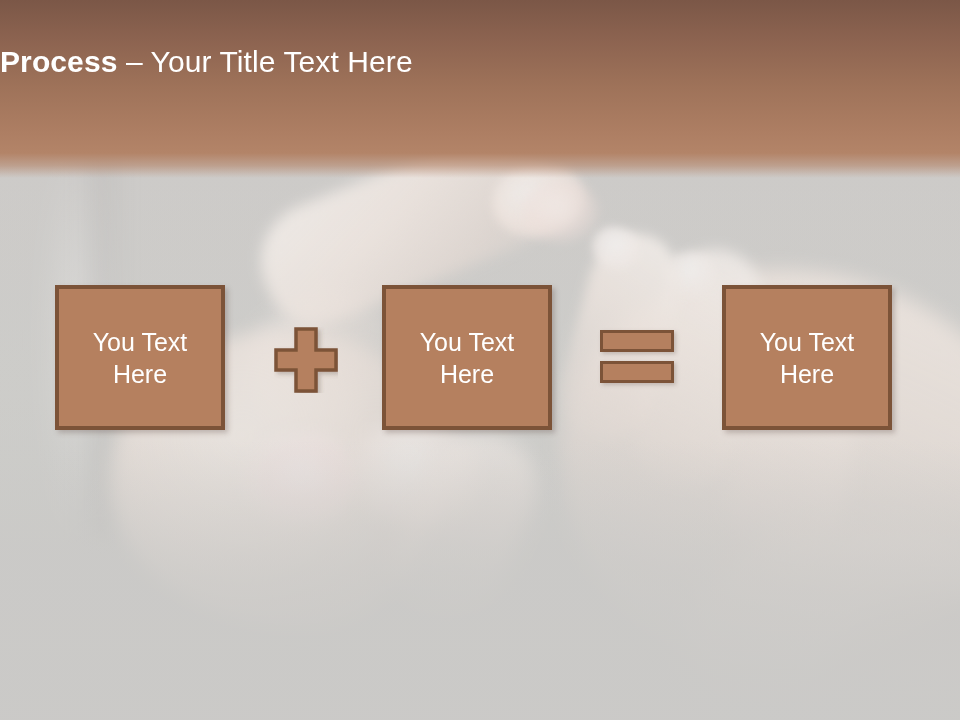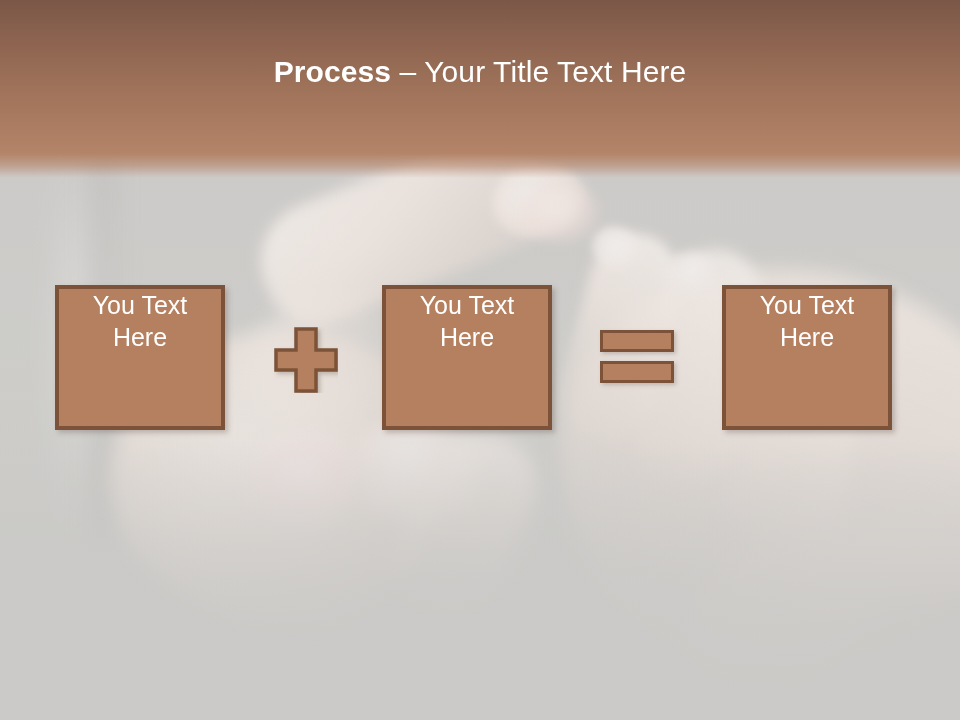--- a/index.html
+++ b/index.html
@@ -384,42 +384,43 @@
         #b38468 86%,
         rgba(180,133,106,0.62) 93%,
         rgba(184,140,116,0.18) 98%,
         rgba(190,150,128,0.0) 100%);
     pointer-events: none;
   }
 
   .header-title {
     position: absolute;
     left: 0;
-    top: 52px;
+    top: 42px;
     width: 960px;
-    text-align: center;
+    text-align: left;
     color: #ffffff;
     font-size: 30px;
     line-height: 40px;
     letter-spacing: 0.1px;
     white-space: nowrap;
   }
   .header-title .t-bold { font-weight: bold; }
   .header-title .t-rest { font-weight: normal; }
 
   
   .proc-box {
     position: absolute;
     width: 170px;
     height: 145px;
     box-sizing: border-box;
     background: #b5805f;
     border: 4px solid #7c5338;
     box-shadow: 3px 3px 5px rgba(90,70,60,0.28);
     display: flex;
+    align-items: center;
     justify-content: center;
     color: #ffffff;
     font-size: 25px;
     line-height: 32px;
     text-align: center;
   }
   .proc-box .box-text { display: block; padding: 0 6px; }
 
   #box-1 { left: 55px;  top: 285px; }
   #box-2 { left: 382px; top: 285px; }

